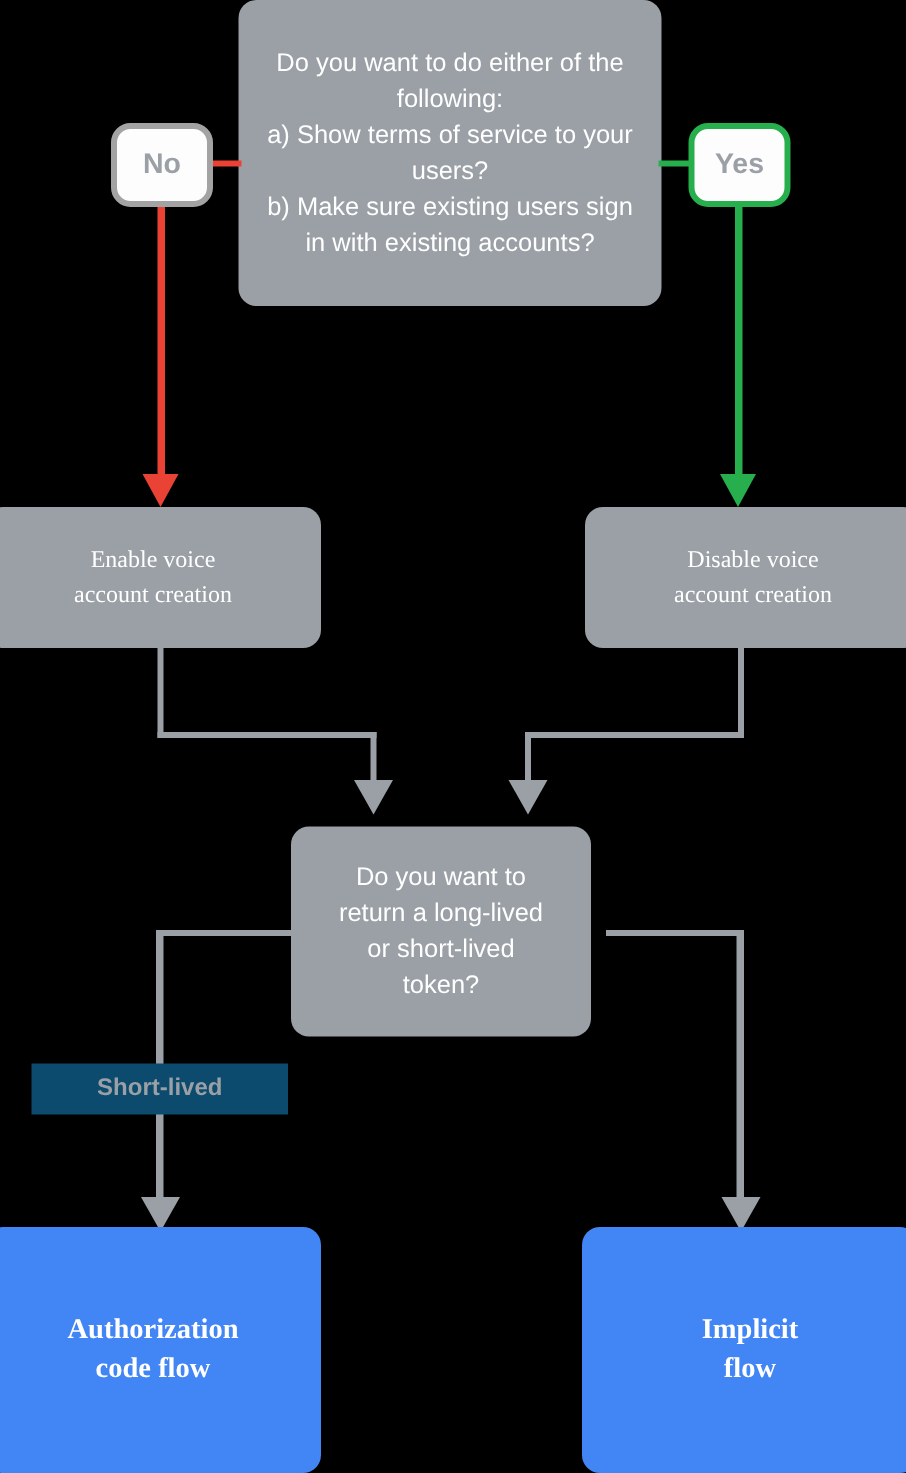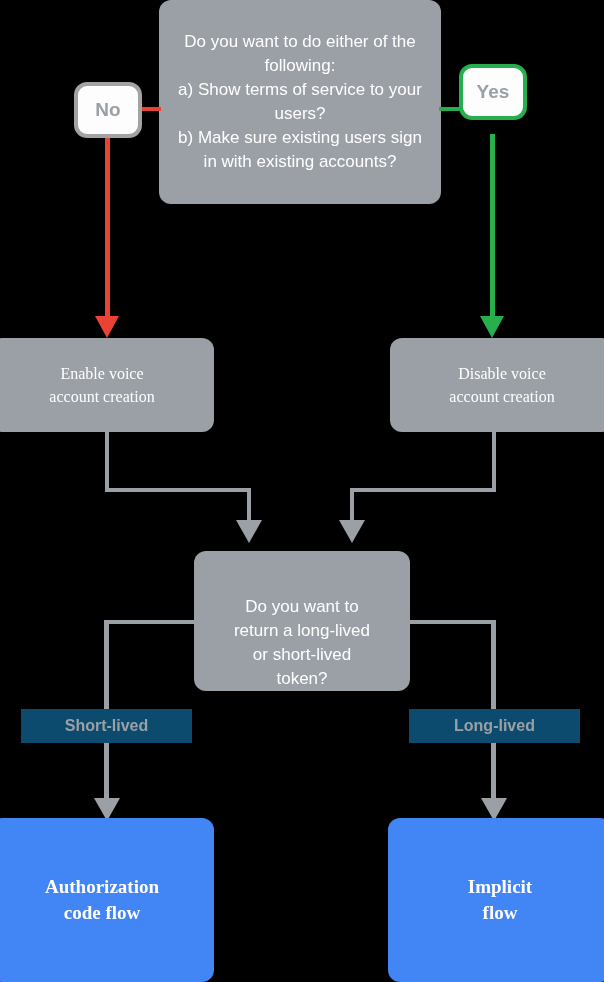--- a/index.html
+++ b/index.html
@@ -98,21 +98,21 @@
   </div>
 
   <div class="line" style="left:140px; top:107px; width:21px; height:4px; background:#ea4335;"></div>
 
   <div class="line" style="left:439px; top:107px; width:21px; height:4px; background:#27ae4d;"></div>
 
   <div class="badge badge-no" style="left:74px; top:82px; width:68px; height:56px;">
     <span>No</span>
   </div>
 
-  <div class="badge badge-yes" style="left:459px; top:64px; width:68px; height:56px;">
+  <div class="badge badge-yes" style="left:459px; top:82px; width:68px; height:56px;">
     <span>Yes</span>
   </div>
 
   <div class="line" style="left:105px; top:134px; width:5px; height:185px; background:#ea4335;"></div>
   <div class="arrowhead" style="left:95px; top:316px; border-left:12px solid transparent; border-right:12px solid transparent; border-top:22px solid #ea4335;"></div>
 
   <div class="line" style="left:490px; top:134px; width:5px; height:185px; background:#27ae4d;"></div>
   <div class="arrowhead" style="left:480px; top:316px; border-left:12px solid transparent; border-right:12px solid transparent; border-top:22px solid #27ae4d;"></div>
 
   <div class="node gray-node" style="left:-10px; top:338px; width:224px; height:94px;">
@@ -126,37 +126,34 @@
   <div class="line" style="left:105px; top:432px; width:4px; height:60px; background:#9aa0a6;"></div>
   <div class="line" style="left:105px; top:488px; width:146px; height:4px; background:#9aa0a6;"></div>
   <div class="line" style="left:247px; top:488px; width:4px; height:35px; background:#9aa0a6;"></div>
   <div class="arrowhead" style="left:236px; top:520px; border-left:13px solid transparent; border-right:13px solid transparent; border-top:23px solid #9aa0a6;"></div>
 
   <div class="line" style="left:492px; top:432px; width:4px; height:60px; background:#9aa0a6;"></div>
   <div class="line" style="left:350px; top:488px; width:146px; height:4px; background:#9aa0a6;"></div>
   <div class="line" style="left:350px; top:488px; width:4px; height:35px; background:#9aa0a6;"></div>
   <div class="arrowhead" style="left:339px; top:520px; border-left:13px solid transparent; border-right:13px solid transparent; border-top:23px solid #9aa0a6;"></div>
 
-  <div class="node gray-node" style="left:194px; top:551px; width:216px; height:140px;align-items:flex-end;">
+  <div class="node gray-node" style="left:194px; top:551px; width:200px; height:140px;">
     <div class="q-text">Do you want to<br>return a long-lived<br>or short-lived<br>token?</div>
   </div>
 
   <div class="line" style="left:107px; top:620px; width:90px; height:4px; background:#9aa0a6;"></div>
   <div class="line" style="left:104px; top:620px; width:5px; height:181px; background:#9aa0a6;"></div>
   <div class="arrowhead" style="left:94px; top:798px; border-left:13px solid transparent; border-right:13px solid transparent; border-top:23px solid #9aa0a6;"></div>
   <div class="edge-label" style="left:21px; top:709px; width:171px; height:34px;">
     <span>Short-lived</span>
   </div>
 
   <div class="line" style="left:404px; top:620px; width:90px; height:4px; background:#9aa0a6;"></div>
   <div class="line" style="left:491px; top:620px; width:5px; height:181px; background:#9aa0a6;"></div>
   <div class="arrowhead" style="left:481px; top:798px; border-left:13px solid transparent; border-right:13px solid transparent; border-top:23px solid #9aa0a6;"></div>
-  <div class="edge-label" style="left:409px; top:709px; width:171px; height:34px;">
-    <span>Long-lived</span>
-  </div>
 
   <div class="node blue-node" style="left:-10px; top:818px; width:224px; height:164px;">
     <div class="b-text">Authorization<br>code flow</div>
   </div>
 
   <div class="node blue-node" style="left:388px; top:818px; width:224px; height:164px;">
     <div class="b-text">Implicit<br>flow</div>
   </div>
 
 </div>

